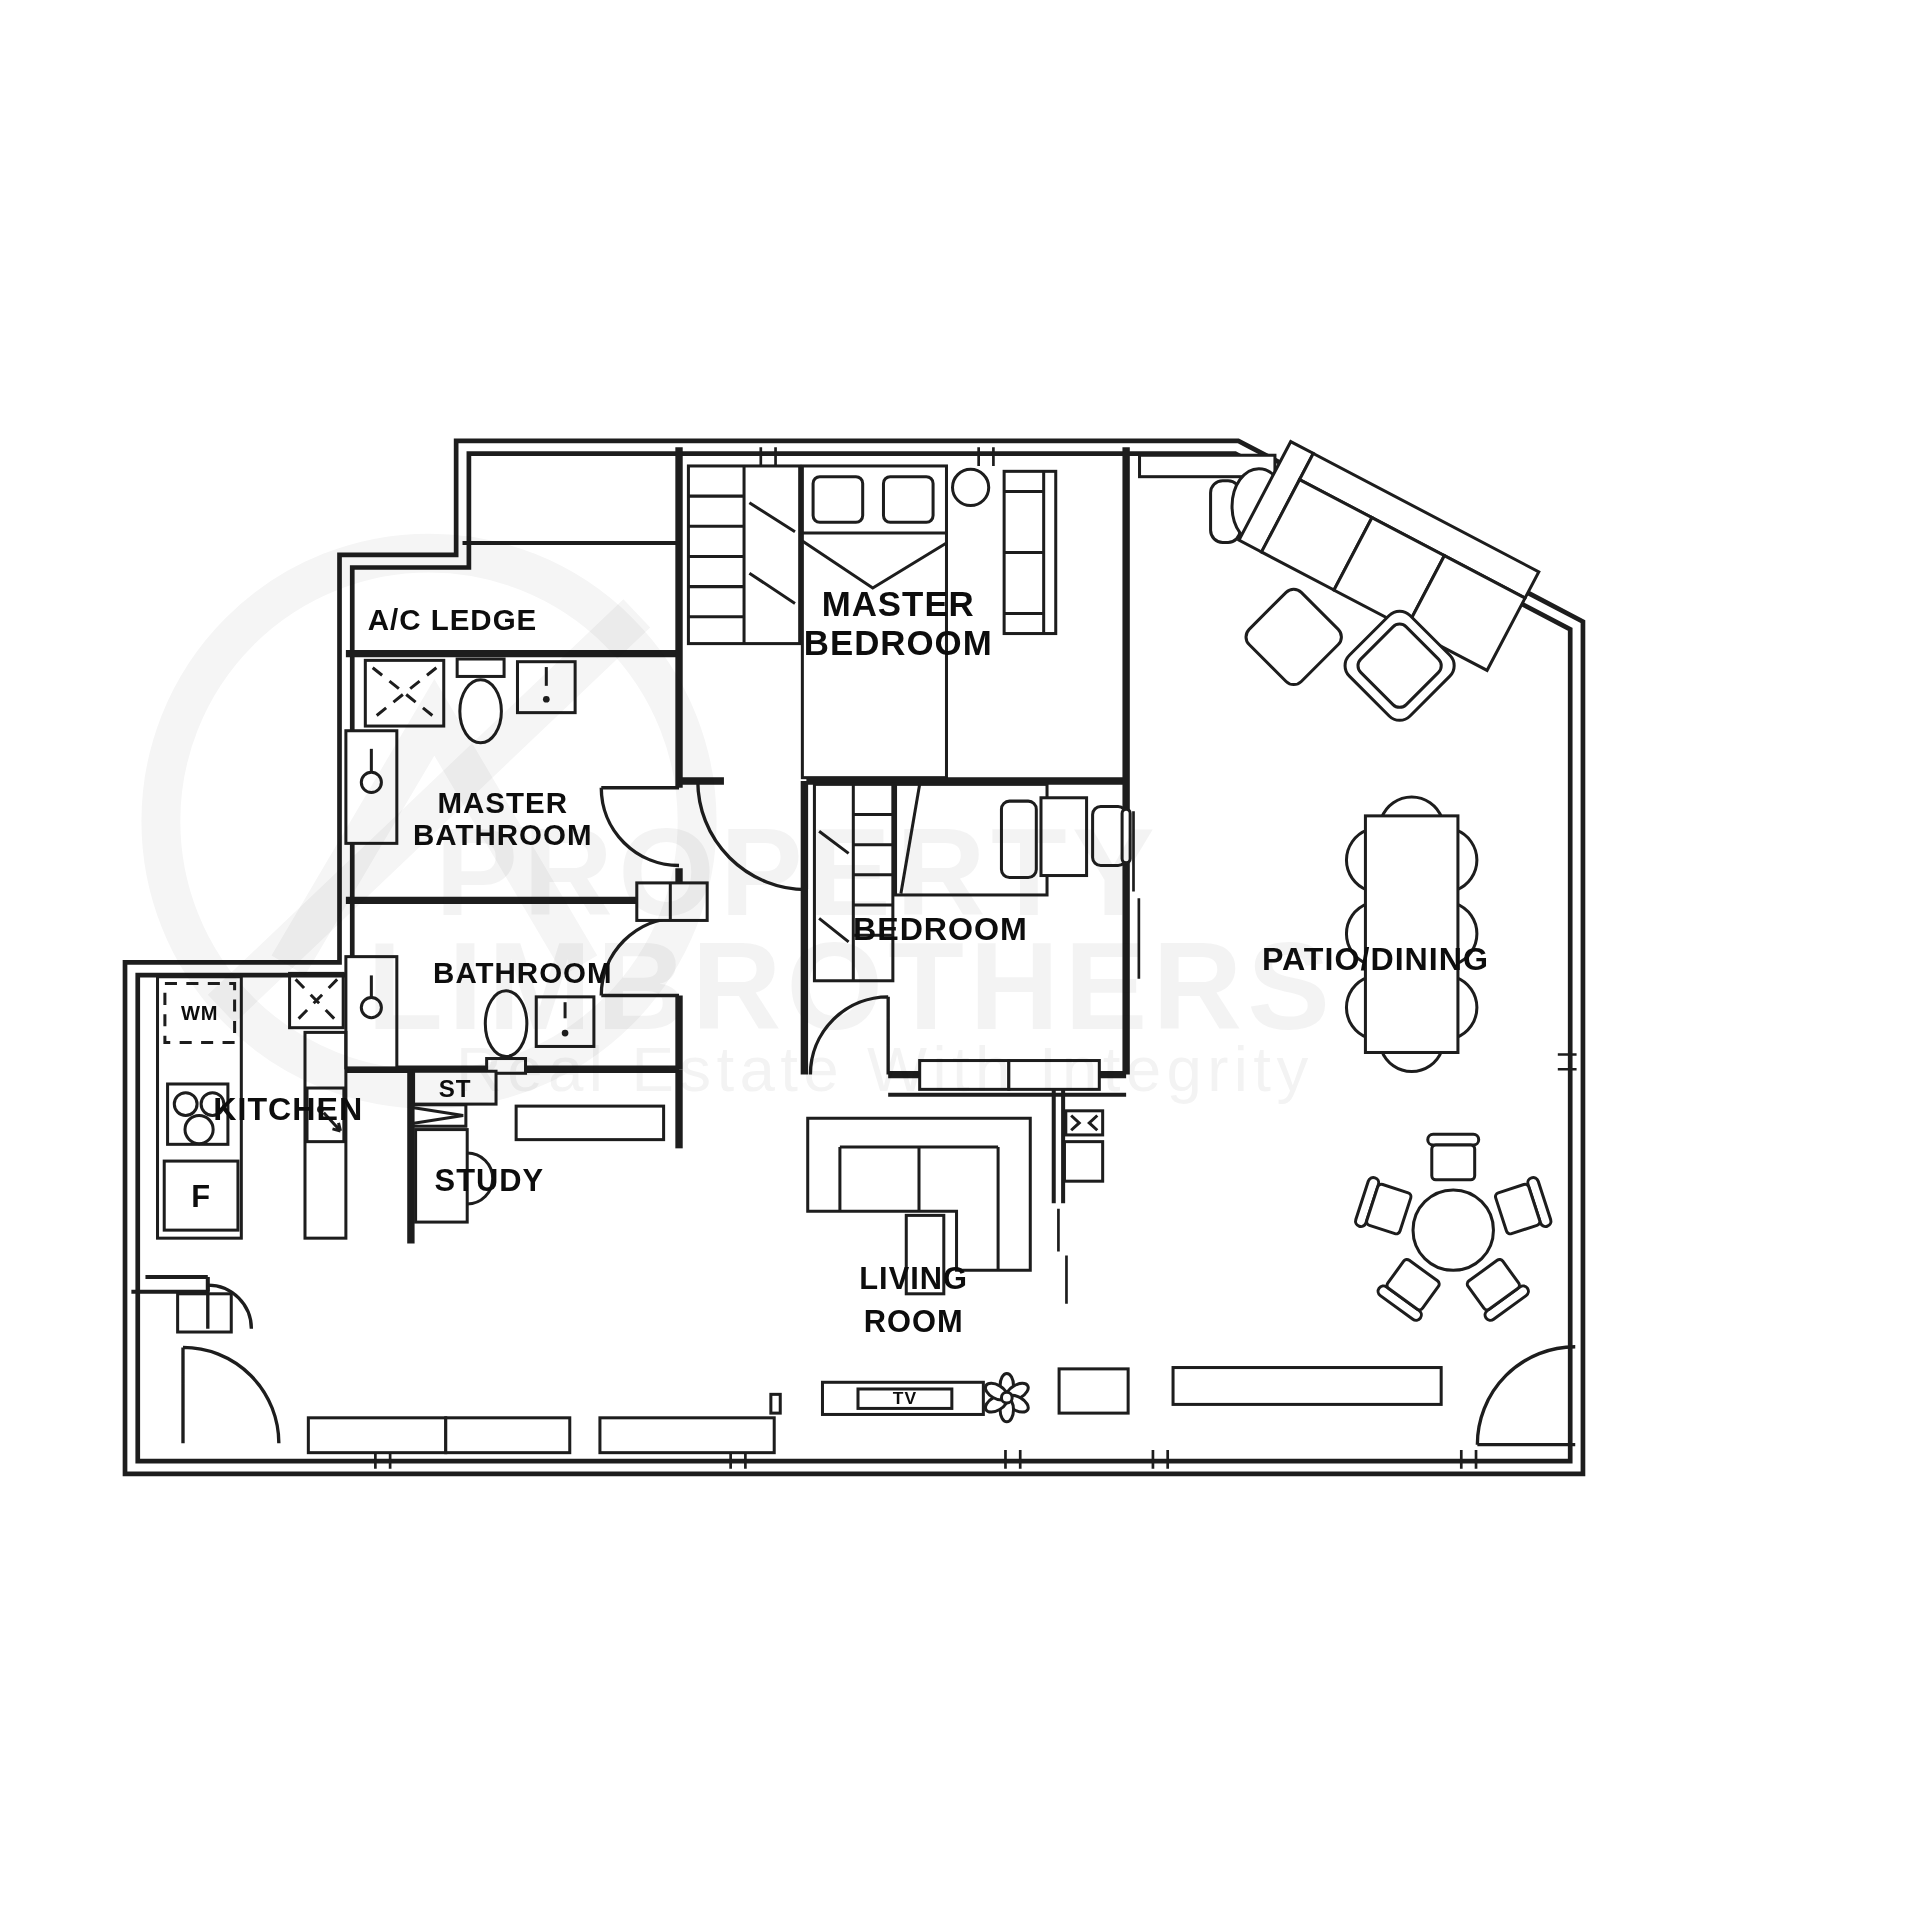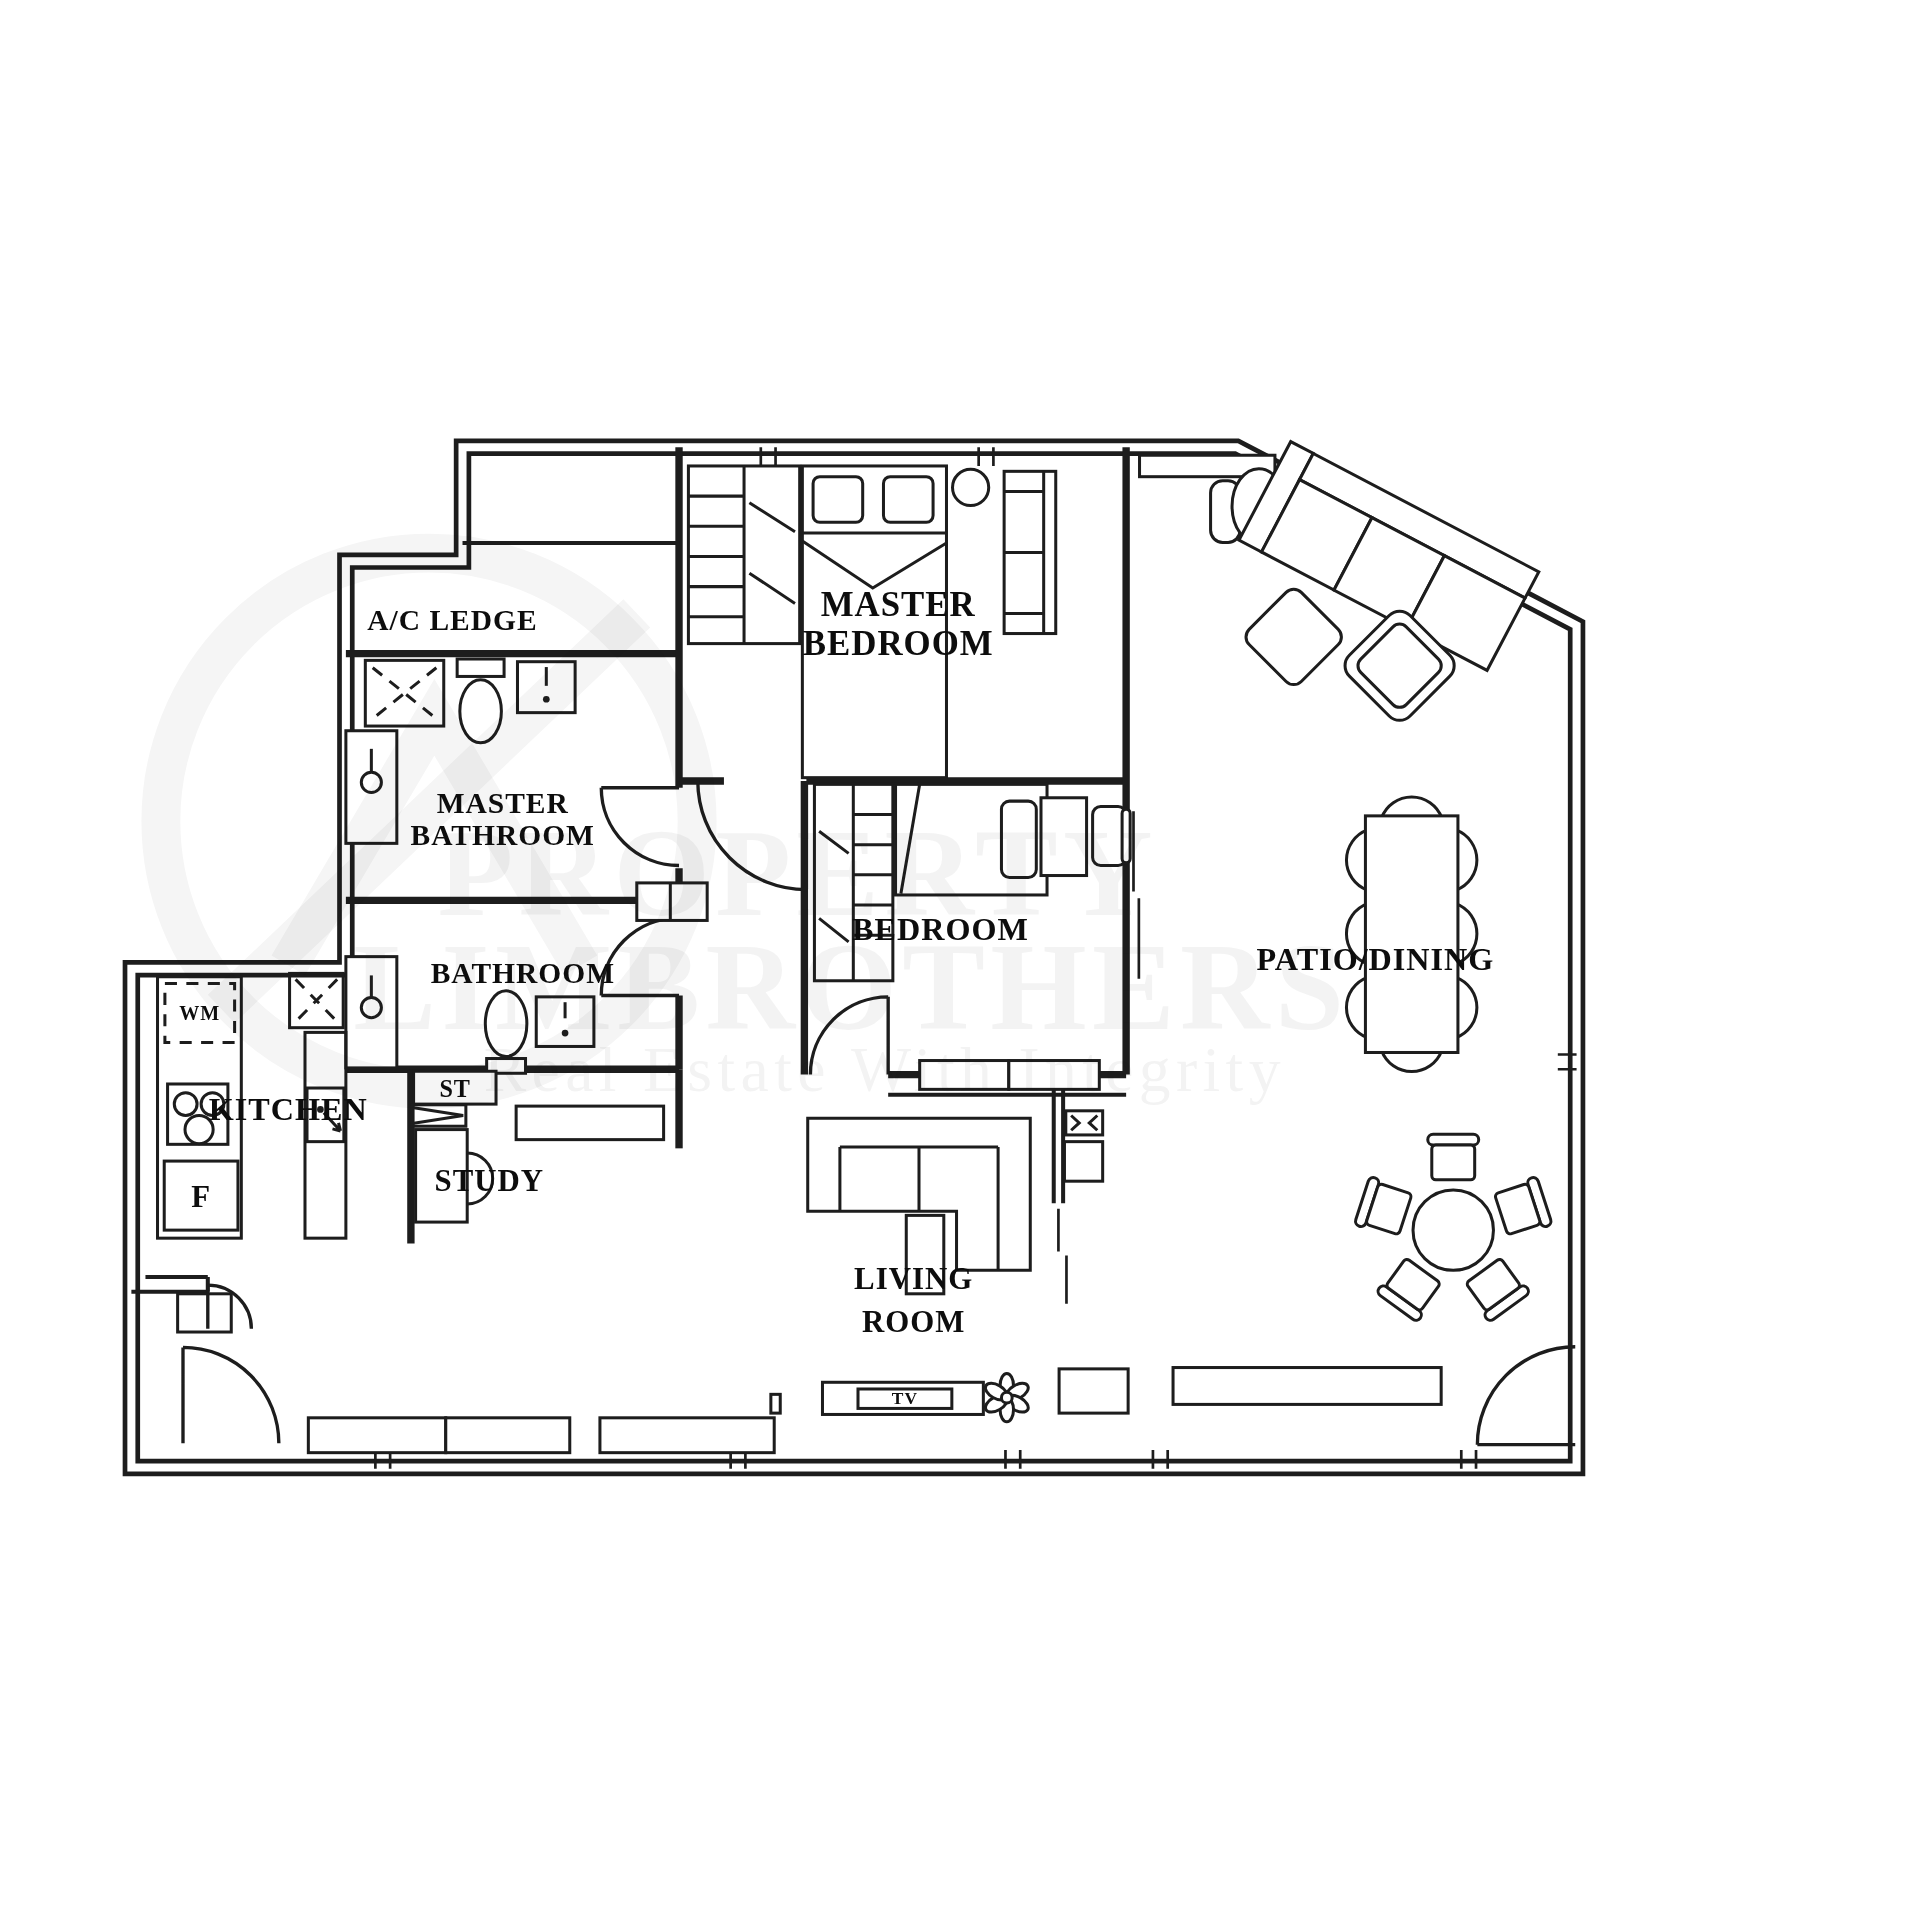--- a/index.html
+++ b/index.html
@@ -1,17 +1,17 @@
 <!DOCTYPE html>
 <html style="font-size:12px"><head>
 <meta charset="utf-8">
 <style>
   html,body{margin:0;padding:0;background:#ffffff}
   .stage{position:relative;width:1716px;height:1924px;background:#ffffff;
-         font-family:Liberation Serif, serif;overflow:hidden}
+         font-family:Liberation Sans, sans-serif;overflow:hidden}
   .stage svg{position:absolute;left:0;top:0;width:100%;height:100%}
   .wallO {fill:none;stroke:#1d1d1d;stroke-width:26}
   .wallOW{fill:none;stroke:#ffffff;stroke-width:12}
   .wall  {fill:none;stroke:#1d1d1d;stroke-width:11}
   .thin  {fill:none;stroke:#1d1d1d;stroke-width:6}
   .furn  {stroke:#1d1d1d;stroke-width:4.5;fill:#ffffff}
   .furnl {stroke:#1d1d1d;stroke-width:4.5;fill:none}
   .door  {stroke:#1d1d1d;stroke-width:5;fill:none}
   .tick  {stroke:#1d1d1d;stroke-width:4;fill:none}
   .dash  {stroke-dasharray:18 14}

